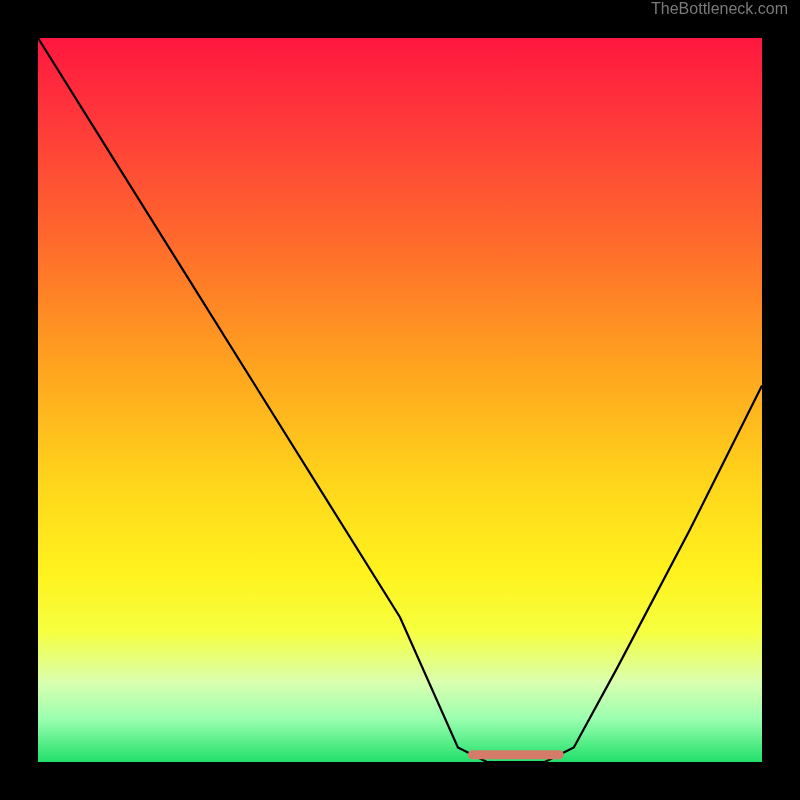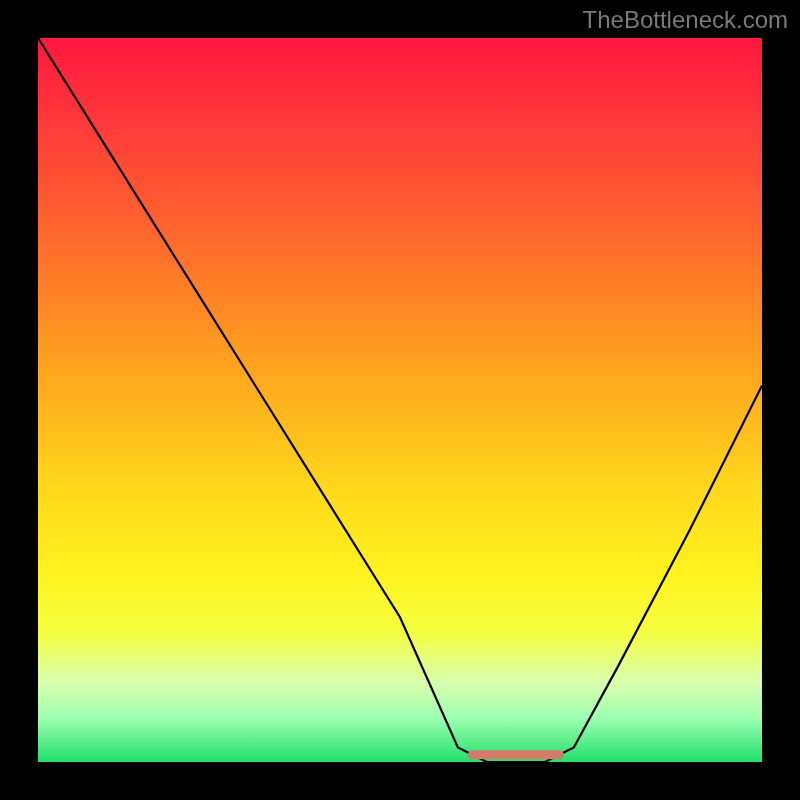--- a/index.html
+++ b/index.html
@@ -6,24 +6,24 @@
     margin: 0;
     padding: 0;
     width: 800px;
     height: 800px;
     background: #000;
     position: relative;
     overflow: hidden;
   }
   .watermark {
     position: absolute;
-    top: 6px;
+    top: 0;
     right: 12px;
     font-family: Arial, Helvetica, sans-serif;
-    font-size: 24px;
+    font-size: 16px;
     color: #7a7a7a;
     z-index: 10;
   }
   .plot-area {
     position: absolute;
     left: 38px;
     top: 38px;
     width: 724px;
     height: 724px;
   }

